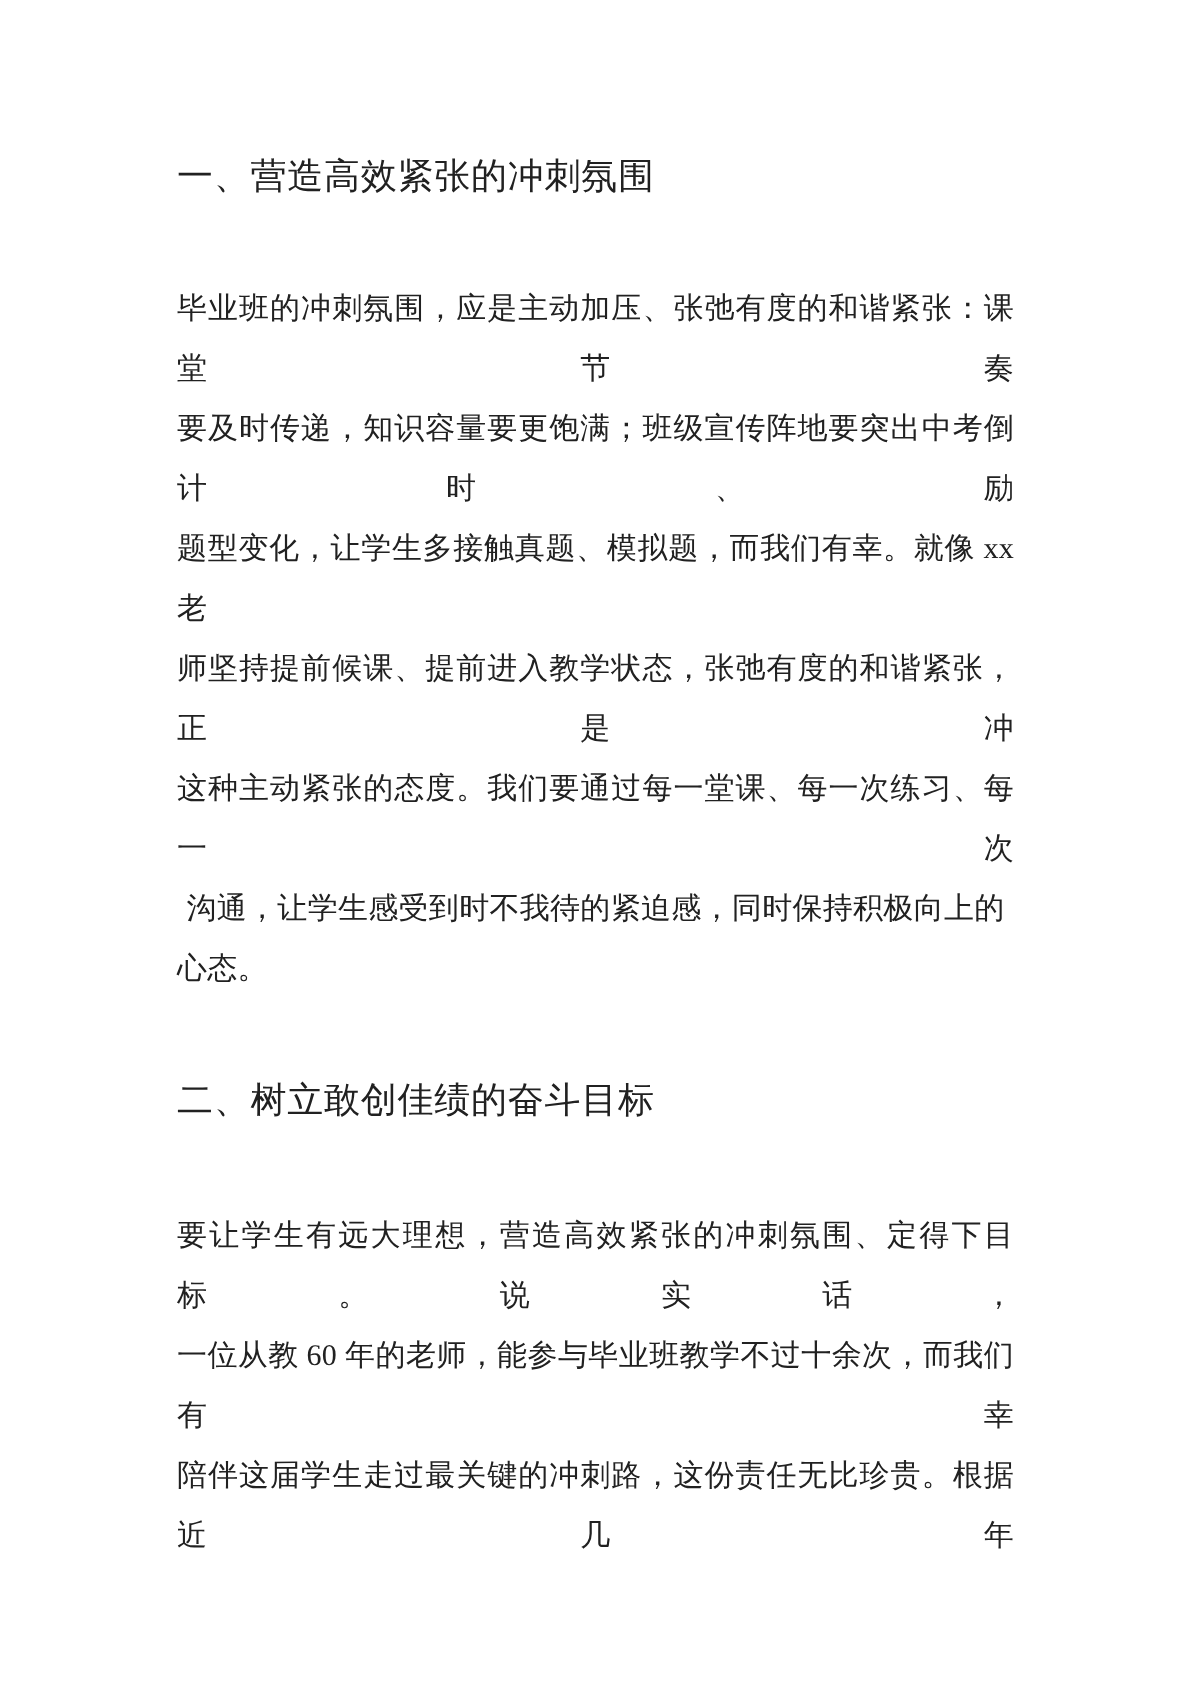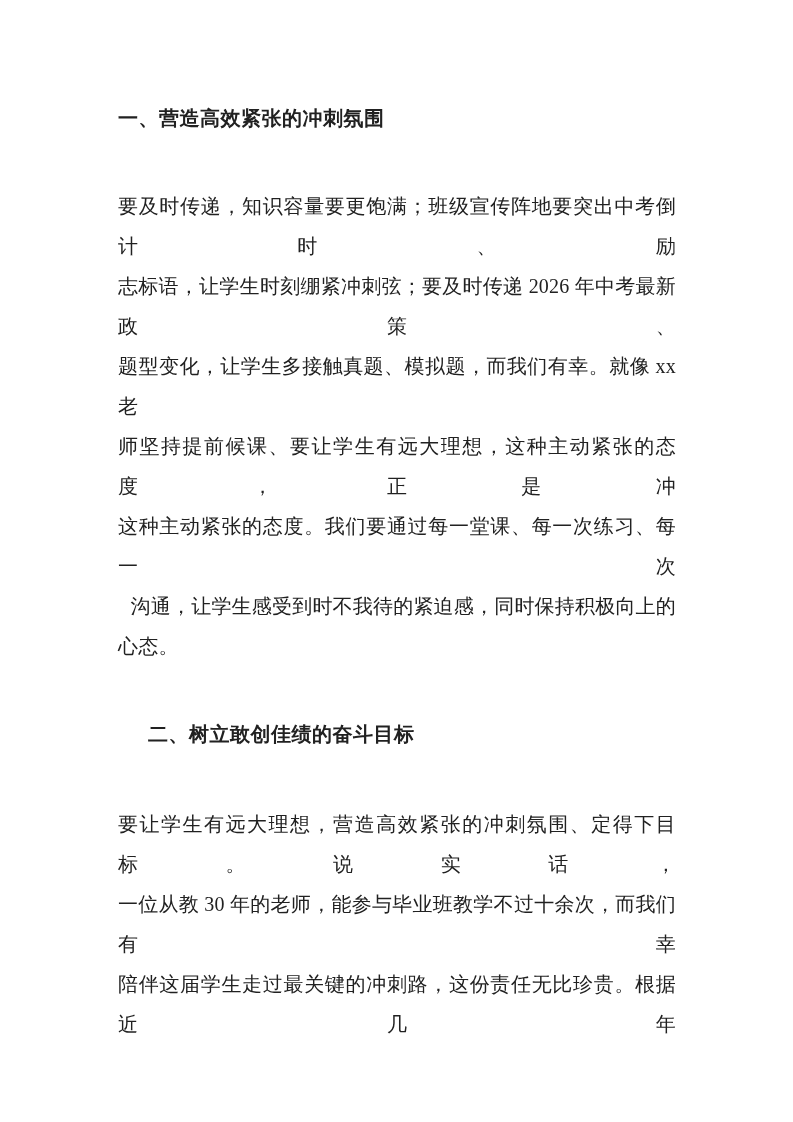--- a/index.html
+++ b/index.html
@@ -13,64 +13,64 @@
     height: 1122px;
     background: #ffffff;
     overflow: hidden;
     font-family: "Liberation Serif", "DejaVu Serif", serif;
     color: #212121;
   }
   .content {
     padding: 98px 117px 0 118px;
   }
   .heading {
-    font-size: 20px;
+    font-size: 24px;
     line-height: 40px;
-    font-weight: 700;
+    font-weight: 400;
     margin: 0;
     white-space: nowrap;
     letter-spacing: 0.5px;
   }
   .para {
     margin: 0;
   }
   .para .line {
     font-size: 20px;
     line-height: 40px;
     text-align: justify;
     text-align-last: justify;
     letter-spacing: 0.2px;
   }
   .para .line.last {
-    text-align: right;
+    text-align: center;
     text-align-last: left;
   }
   #para-1 { margin-top: 48px; }
-  #heading-2 { margin-top: 48px; margin-left: 30px; }
+  #heading-2 { margin-top: 48px; }
   #para-2 { margin-top: 50px; }
 </style>
 </head>
 <body>
 
 <div class="page">
   <div class="content">
 
     <h2 class="heading" id="heading-1">一、营造高效紧张的冲刺氛围</h2>
 
     <div class="para" id="para-1">
+        <div class="line">毕业班的冲刺氛围，应是主动加压、张弛有度的和谐紧张：课堂节奏</div>
         <div class="line">要及时传递，知识容量要更饱满；班级宣传阵地要突出中考倒计时、励</div>
-        <div class="line">志标语，让学生时刻绷紧冲刺弦；要及时传递 2026 年中考最新政策、</div>
         <div class="line">题型变化，让学生多接触真题、模拟题，而我们有幸。就像 xx 老</div>
-        <div class="line">师坚持提前候课、要让学生有远大理想，这种主动紧张的态度，正是冲</div>
+        <div class="line">师坚持提前候课、提前进入教学状态，张弛有度的和谐紧张，正是冲</div>
         <div class="line">这种主动紧张的态度。我们要通过每一堂课、每一次练习、每一次</div>
         <div class="line last">沟通，让学生感受到时不我待的紧迫感，同时保持积极向上的心态。</div>
       </div>
 
     <h2 class="heading" id="heading-2">二、树立敢创佳绩的奋斗目标</h2>
 
     <div class="para" id="para-2">
         <div class="line">要让学生有远大理想，营造高效紧张的冲刺氛围、定得下目标。说实话，</div>
-        <div class="line">一位从教 30 年的老师，能参与毕业班教学不过十余次，而我们有幸</div>
+        <div class="line">一位从教 60 年的老师，能参与毕业班教学不过十余次，而我们有幸</div>
         <div class="line">陪伴这届学生走过最关键的冲刺路，这份责任无比珍贵。根据近几年</div>
       </div>
 
   </div>
 </div>
 
 </body></html>

